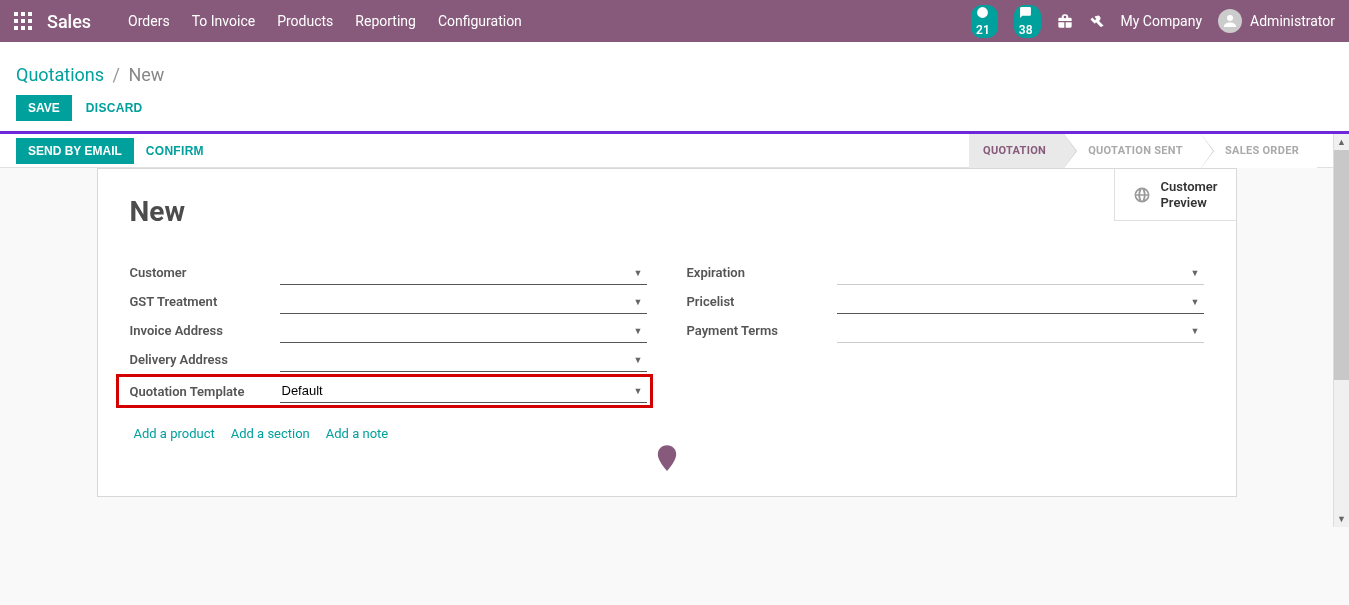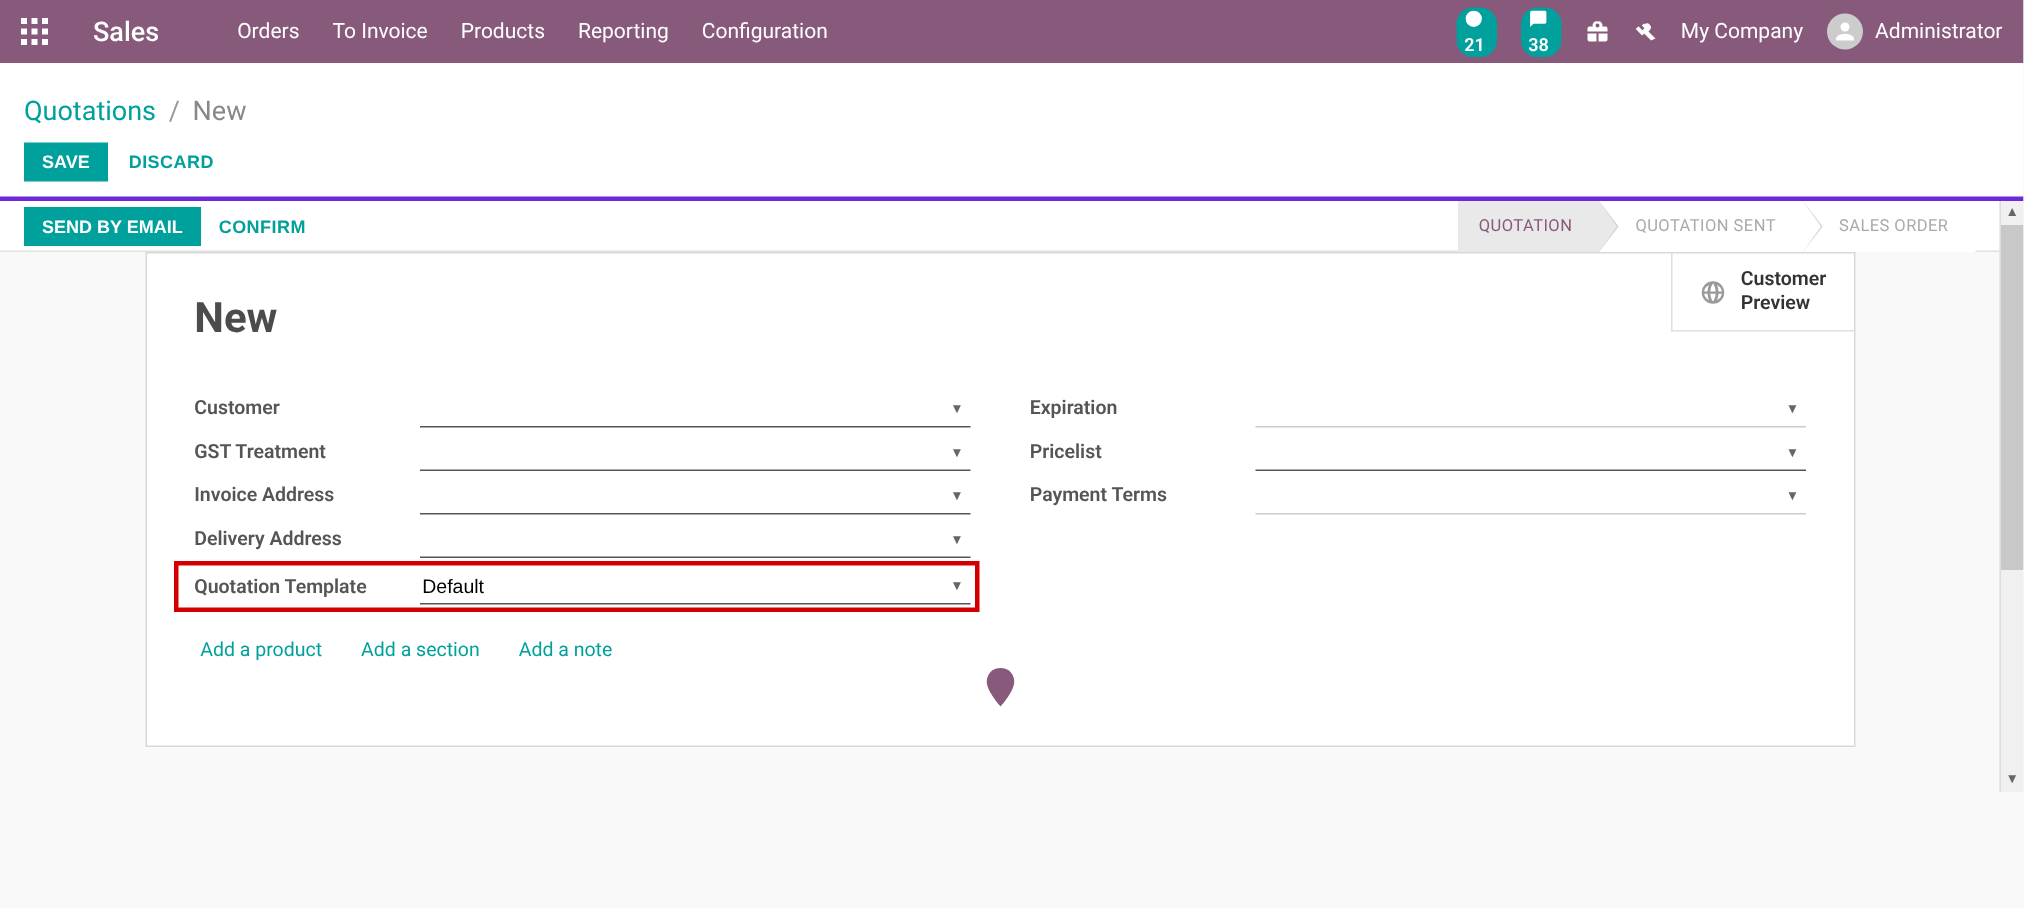--- a/index.html
+++ b/index.html
@@ -1,19 +1,19 @@
 <!DOCTYPE html>
 <html><head>
 <meta charset="utf-8">
 <style>
   * { box-sizing: border-box; margin: 0; padding: 0; }
   body { font-family: -apple-system, BlinkMacSystemFont, "Segoe UI", Roboto, "Helvetica Neue", Arial, sans-serif; font-size: 13px; color: #4c4c4c; background: #f9f9f9; }
   
   .topbar { background: #875a7b; height: 42px; display: flex; align-items: center; padding: 0 14px; color: #fff; }
-  .topbar-left { display: flex; align-items: center; gap: 22px; }
+  .topbar-left { display: flex; align-items: center; gap: 7px; }
   .apps-icon { width: 18px; height: 18px; display: grid; grid-template-columns: repeat(3,4px); grid-template-rows: repeat(3,4px); gap: 3px; }
   .apps-icon span { background:#fff; width:4px; height:4px; }
   .brand { font-size: 18px; font-weight: 500; margin-left: 8px; }
   .topnav { display:flex; gap: 22px; margin-left: 30px; }
   .topnav a { color:#fff; text-decoration:none; font-size:14px; }
   .topbar-right { margin-left:auto; display:flex; align-items:center; gap:16px; }
   .badge-pill { display:inline-flex; align-items:center; background:#00a09d; border-radius:11px; padding:1px 8px 1px 5px; color:#fff; font-size:12px; font-weight:600; gap:4px;flex-direction:column; }
   .badge-pill svg { width:13px; height:13px; fill:#fff; }
   .tb-icon { width:16px; height:16px; fill:#fff; }
   .avatar { width:24px; height:24px; border-radius:50%; background:#ccc; display:inline-flex; align-items:center; justify-content:center; }
@@ -30,21 +30,21 @@
   .btn-primary { background:#00a09d; color:#fff; }
   .btn-link { background:none; color:#00a09d; padding:6px 0; letter-spacing:0.3px; }
 
   .content-area { display:flex; position:relative; }
   .scroll-wrap { flex:1; position:relative; }
   .scroll-wrap::-webkit-scrollbar{width:16px;}
   
   .statusbar { background:#fff; border-bottom:1px solid #e0e0e0; display:flex; align-items:center; padding:0 16px; height:34px; }
   .statusbar-left { display:flex; gap:12px; }
   .statusbar-right { margin-left:auto; display:flex; }
-  .status-step { position:relative; padding:0 18px 0 24px; height:34px; line-height:34px; font-size:11px; font-weight:400; letter-spacing:0.3px; color:#aaa; background:#fff; }
+  .status-step { position:relative; padding:0 18px 0 24px; height:34px; line-height:34px; font-size:11px; font-weight:700; letter-spacing:0.3px; color:#aaa; background:#fff; }
   .status-step.first { padding-left:14px; }
   .status-step.active { background:#e9e9e9; color:#875a7b; }
   .status-step.active::after{ content:""; position:absolute; right:-12px; top:0; border-left:12px solid #e9e9e9; border-top:17px solid transparent; border-bottom:17px solid transparent; z-index:2;}
   .status-step:not(.active)::after{ content:""; position:absolute; right:-12px; top:0; border-left:12px solid #fff; border-top:17px solid transparent; border-bottom:17px solid transparent; z-index:2;}
   .status-step::before{ content:""; position:absolute; right:-13px; top:0; border-left:13px solid #ccc; border-top:17px solid transparent; border-bottom:17px solid transparent; z-index:1;}
   .status-step.last::after,.status-step.last::before{display:none;}
   
   .form-sheet-wrap { padding:0 0 30px 0; display:flex; justify-content:center; }
   .form-sheet { background:#fff; border:1px solid #d8d8d8; width:1140px; margin-top:0; position:relative; }
   .sheet-topright { position:absolute; top:0; right:0; border-left:1px solid #e0e0e0; border-bottom:1px solid #e0e0e0; padding:10px 18px; display:flex; align-items:center; gap:10px; }
@@ -65,21 +65,21 @@
   .dd-arrow { position:absolute; right:4px; top:50%; transform:translateY(-50%); font-size:9px; color:#666; pointer-events:none;}
   
   .tabs { margin-top:30px; border-bottom:1px solid #ddd; display:flex; }
   .tab { padding:9px 16px; font-size:13px; color:#666; border:1px solid transparent; border-bottom:none; cursor:pointer; }
   .tab.active { border-color:#ddd; background:#fff; color:#333; position:relative; top:1px; }
   
   .order-table { margin-top:10px; }
   .ot-head { display:flex; border-bottom:1px solid #ddd; padding:8px 4px; font-weight:600; font-size:13px; }
   .ot-head > div { padding:0 4px; }
   .c-product{width:130px;} .c-desc{width:160px;} .c-qty{width:80px;text-align:left;} .c-uom{width:100px;} .c-pkg{width:150px;text-align:center;flex:1;} .c-price{width:90px;text-align:right;} .c-taxes{width:120px;} .c-disc{width:80px;text-align:right;} .c-sub{width:100px;text-align:right;} .c-more{width:20px;text-align:center;}
-  .ot-addrow { display:flex; gap:26px; padding:8px 4px; }
+  .ot-addrow { display:flex; gap:16px; padding:8px 4px; }
   .ot-addrow a { color:#00a09d; font-size:13px; text-decoration:none; }
   .ot-pkg-marker { text-align:center; margin-top:-4px;}
   .ot-pkg-marker svg{width:22px;height:28px;}
 
   .fake-scrollbar { position:absolute; right:0; top:0; bottom:0; width:16px; background:#f0f0f0; border-left:1px solid #ddd;}
   .fake-scrollbar .thumb{position:absolute; top:0; width:100%; height:230px; background:#c8c8c8;}
   .fake-scrollbar .arrow{position:absolute;left:0;width:100%;height:16px;text-align:center;font-size:9px;color:#666;line-height:16px;}
   .fake-scrollbar .arrow.up{top:0;} .fake-scrollbar .arrow.down{bottom:0;}
 </style>
 </head>

